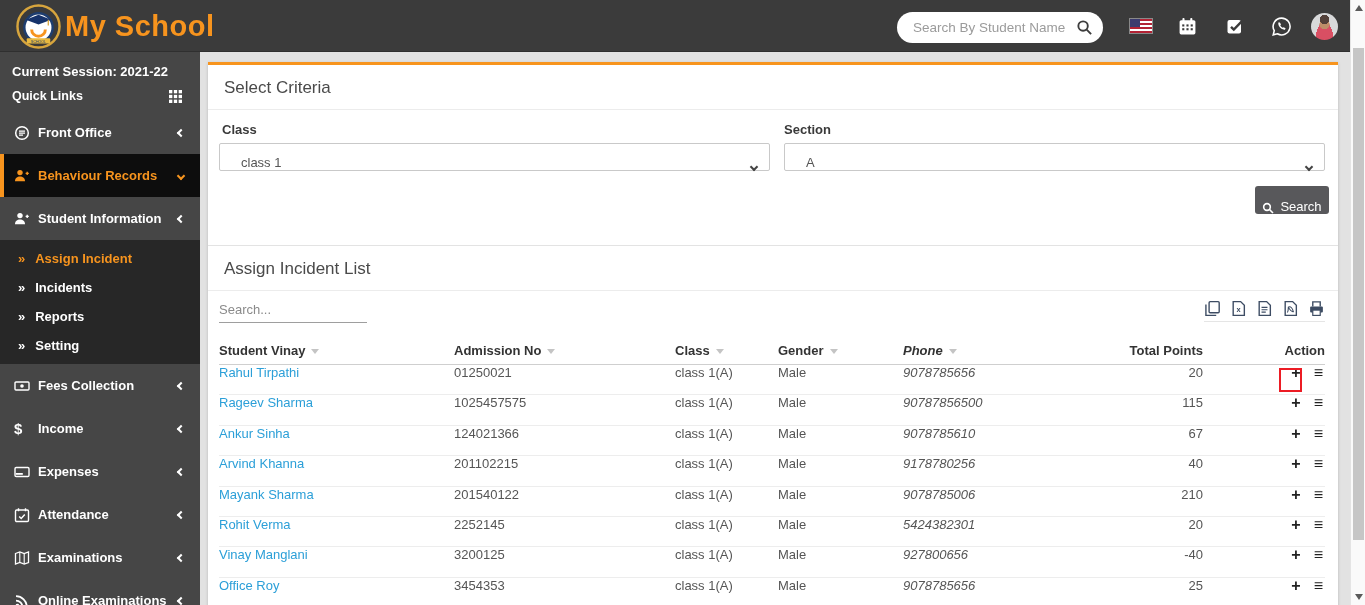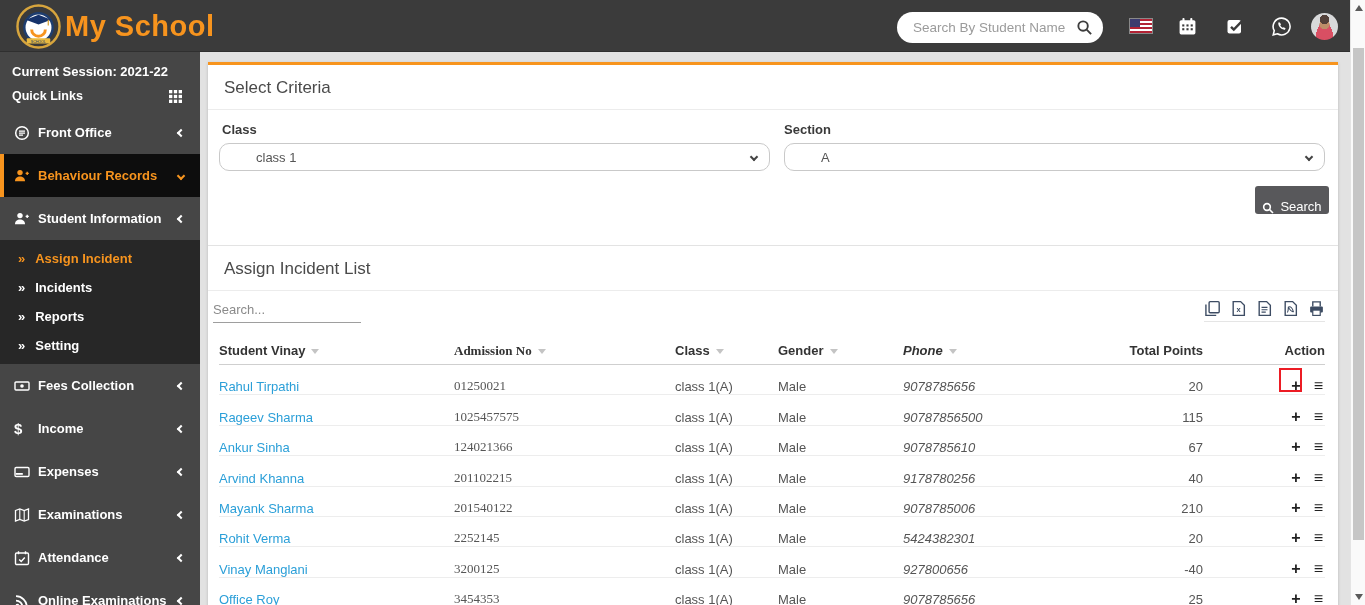--- a/index.html
+++ b/index.html
@@ -48,34 +48,34 @@
   .submenu-item.active { color:#f7941e; }
   .dollar-glyph { font-size:15px; font-weight:bold; }
 
   
   .content { position:absolute; left:200px; top:52px; width:1150px; height:553px; background:#e2e2e2; }
   .card { position:absolute; left:8px; top:10px; width:1130px; height:560px; background:#fff; border-top:3px solid #f7941e; box-shadow:0 1px 3px rgba(0,0,0,.18); overflow:hidden; }
   .sec-title { padding:13px 16px 11px 16px; font-size:17px; color:#4a4a4a; border-bottom:1px solid #ececec; }
 
   .form-area { position:relative; height:136px; border-bottom:1px solid #e3e3e3; }
   .field-label { position:absolute; top:12px; font-size:13px; font-weight:bold; color:#3a3a3a; }
-  .select-box { position:absolute; top:33px; height:28px; border:1px solid #c9c9c9; border-radius:10px; background:#fff; display:flex; align-items:center; padding-left:36px; font-size:13px; color:#555; cursor:pointer; }
+  .select-box { position:absolute; top:33px; height:28px; border:1px solid #c9c9c9; border-radius:2px; background:#fff; display:flex; align-items:flex-end; padding-left:21px; font-size:13px; color:#555; cursor:pointer; }
   .select-box .chev-down { position:absolute; right:12px; color:#444; }
   .btn-search { position:absolute; left:1047px; top:76px; width:74px; height:28px; background:#58585b; border:none; border-radius:3px; color:#fff; font-size:13px; font-family:"Liberation Sans",sans-serif; display:flex; align-items:flex-end; justify-content:center; gap:6px; cursor:pointer; }
 
   .list-tools { position:relative; height:46px; }
-  .list-search { position:absolute; left:5px; top:6px; width:148px; height:26px; border:none; border-bottom:1px solid #9e9e9e; outline:none; font-size:13px; color:#6d28d9; font-family:"Liberation Sans",sans-serif; }
+  .list-search { position:absolute; left:11px; top:6px; width:148px; height:26px; border:none; border-bottom:1px solid #9e9e9e; outline:none; font-size:13px; color:#6d28d9; font-family:"Liberation Sans",sans-serif; }
   .list-search::placeholder { color:#8a8a8a; }
   .export-bar { position:absolute; right:13px; top:9px; display:flex; gap:9px; align-items:center; color:#3d4c63; padding-bottom:4px; border-bottom:1px solid #e5e5e5; }
   .export-bar span { cursor:pointer; display:flex; }
 
   .table { position:absolute; left:11px; top:272px; width:1106px; }
   .thead { display:flex; align-items:center; height:28px; border-bottom:1px solid #cfcfcf; font-size:13px; font-weight:bold; color:#333; }
-  .tr { display:flex; align-items:flex-end; height:30.4px; border-bottom:1px solid #ededed; font-size:13px; color:#555; }
-  .c0{width:235px;} .c1{width:221px;font-family:Liberation Serif, serif;} .c2{width:103px;} .c3{width:125px;} .c4{width:180px;font-style:italic;}
+  .tr { display:flex; align-items:flex-start; height:30.4px; border-bottom:1px solid #ededed; font-size:13px; color:#555; }
+  .c0{width:235px;} .c1{width:221px;} .c2{width:103px;} .c3{width:125px;} .c4{width:180px;font-style:italic;}
   .c5{width:120px; text-align:right;} .c6{width:122px; text-align:right;}
   .sort-caret { display:inline-block; width:0; height:0; border-left:4px solid transparent; border-right:4px solid transparent; border-top:5px solid #c4c4c4; margin-left:6px; vertical-align:1px; }
   .name-link { color:#2b9fd8; cursor:pointer; }
   .action-cell { display:flex; justify-content:flex-end; align-items:center; gap:13px; padding-right:2px; }
   .plus-btn { font-size:16px; font-weight:bold; color:#222; cursor:pointer; line-height:1; }
   .menu-btn { font-size:16px; font-weight:bold; color:#222; cursor:pointer; line-height:1; }
 
   .red-annotation { position:absolute; left:1279px; top:368px; width:23px; height:24px; border:2px solid #ec1c24; z-index:15; }
 </style>
 </head>
@@ -243,37 +243,37 @@
             <rect x="1.8" y="9" width="7" height="1.8" fill="currentColor"></rect>
           </svg>
       </span>
       <span class="mi-label">Expenses</span>
       <span class="chev chev-left"></span>
     </div>
 
     <div class="menu-item">
       <span class="mi-icon">
         <svg width="16" height="16" viewBox="0 0 16 16">
-            <path d="M1.5 3.5l4.3-1.5 4.4 1.5L14.5 2v10.5l-4.3 1.5-4.4-1.5-4.3 1.5z" fill="none" stroke="currentColor" stroke-width="1.3"></path>
-            <path d="M5.8 2v10.5M10.2 3.5V14" stroke="currentColor" stroke-width="1.1"></path>
-          </svg>
-      </span>
-      <span class="mi-label">Examinations</span>
-      <span class="chev chev-left"></span>
-    </div>
-
-    <div class="menu-item">
-      <span class="mi-icon">
-        <svg width="16" height="16" viewBox="0 0 16 16">
             <rect x="1.5" y="3" width="13" height="11.5" rx="1.2" fill="none" stroke="currentColor" stroke-width="1.4"></rect>
             <path d="M4.5 1.3v3M11.5 1.3v3" stroke="currentColor" stroke-width="1.4"></path>
             <path d="M5.2 9.5l2 2 3.6-3.9" fill="none" stroke="currentColor" stroke-width="1.5"></path>
           </svg>
       </span>
       <span class="mi-label">Attendance</span>
+      <span class="chev chev-left"></span>
+    </div>
+
+    <div class="menu-item">
+      <span class="mi-icon">
+        <svg width="16" height="16" viewBox="0 0 16 16">
+            <path d="M1.5 3.5l4.3-1.5 4.4 1.5L14.5 2v10.5l-4.3 1.5-4.4-1.5-4.3 1.5z" fill="none" stroke="currentColor" stroke-width="1.3"></path>
+            <path d="M5.8 2v10.5M10.2 3.5V14" stroke="currentColor" stroke-width="1.1"></path>
+          </svg>
+      </span>
+      <span class="mi-label">Examinations</span>
       <span class="chev chev-left"></span>
     </div>
 
     <div class="menu-item">
       <span class="mi-icon">
         <svg width="16" height="16" viewBox="0 0 16 16">
             <circle cx="3.4" cy="12.6" r="1.8" fill="currentColor"></circle>
             <path d="M2 7.6c3.5 0 6.4 2.9 6.4 6.4M2 3.2c5.9 0 10.8 4.9 10.8 10.8" fill="none" stroke="currentColor" stroke-width="1.8"></path>
           </svg>
       </span>

